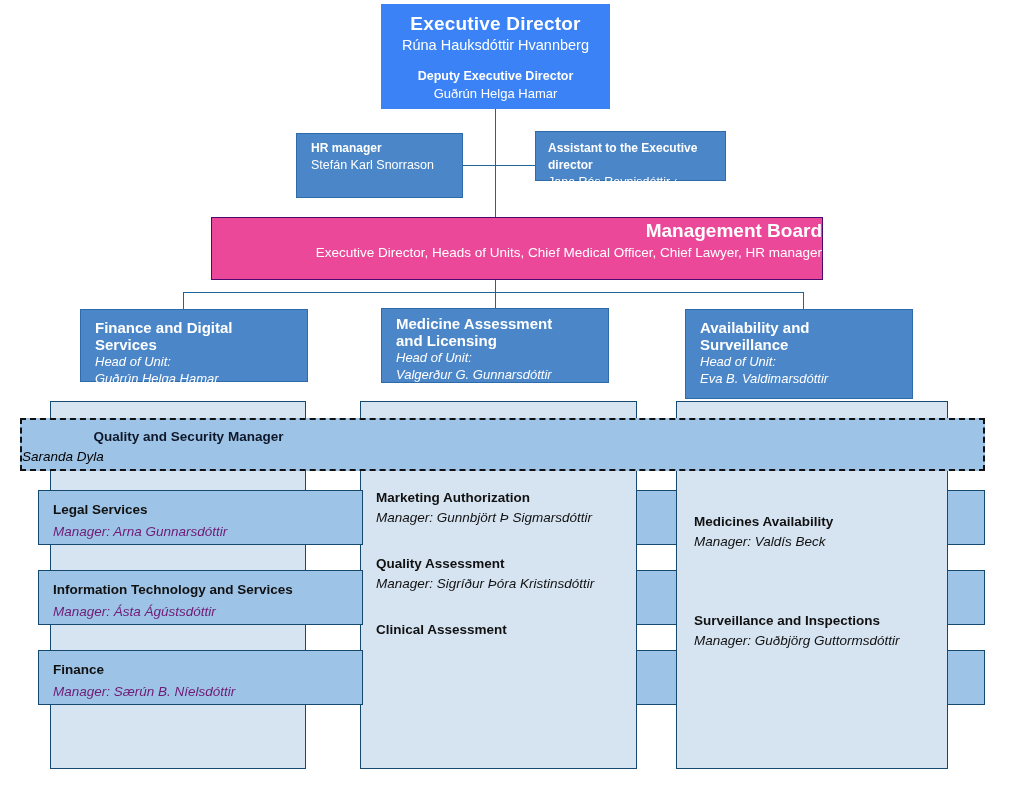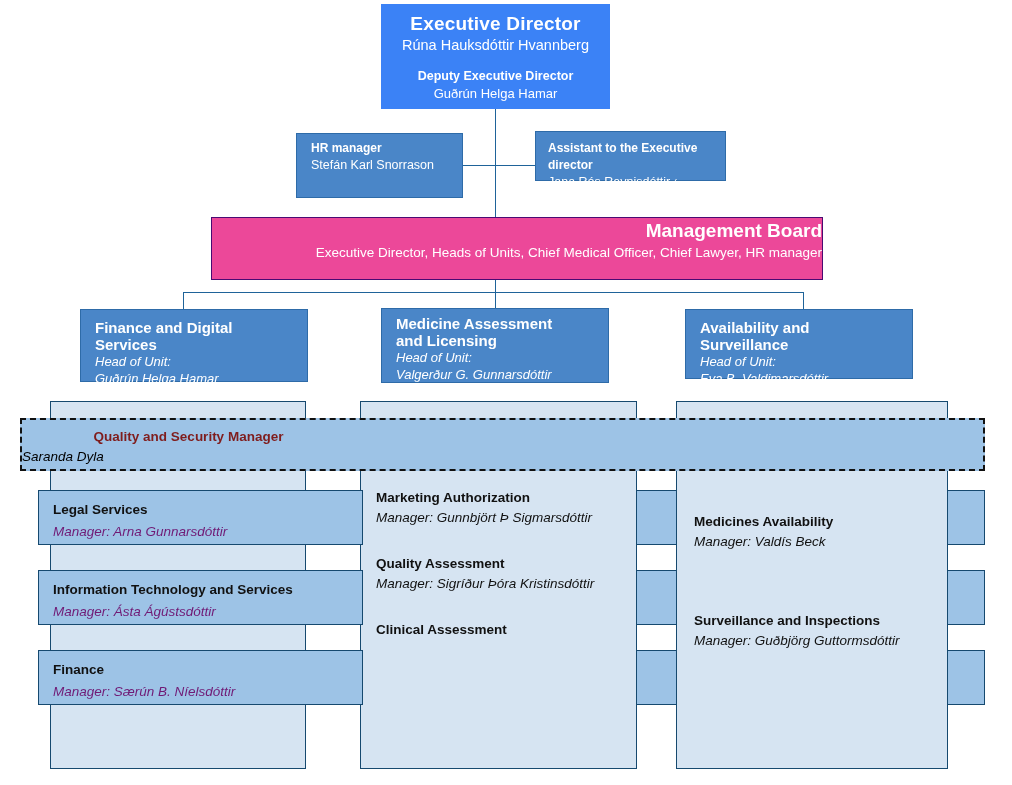--- a/index.html
+++ b/index.html
@@ -81,21 +81,21 @@
   .rowbox .s{font-size:13.5px;font-style:italic;line-height:22px;color:#701a75;}
 
   
   .dashed{
     background:#9DC3E6;
     border:2px dashed #111111;
   }
   .dashed .inner{
     position:absolute;left:0;top:7px;width:333px;text-align:center;
   }
-  .dashed .h{font-size:13.5px;font-weight:bold;color:#7f1d1d;line-height:20px;}
+  .dashed .h{font-size:13.5px;font-weight:bold;color:#0f172a;line-height:20px;}
   .dashed .s{font-size:13.5px;font-style:italic;color:#000000;line-height:20px;text-align:left;padding-right:24px;}
 
   
   .ptxt{position:absolute;color:#111111;}
   .ptxt .h{font-size:13.5px;font-weight:bold;line-height:20px;}
   .ptxt .s{font-size:13.5px;font-style:italic;line-height:20px;}
 </style>
 </head>
 <body>
 
@@ -136,21 +136,21 @@
     <div class="r">Head of Unit:</div>
     <div class="r">Guðrún Helga Hamar</div>
   </div>
 
   <div class="box unit" style="left:381px;top:308px;width:228px;height:75px;padding-top:7px;">
     <div class="h" style="white-space:normal;width:185px;">Medicine Assessment and Licensing</div>
     <div class="r">Head of Unit:</div>
     <div class="r">Valgerður G. Gunnarsdóttir</div>
   </div>
 
-  <div class="box unit" style="left:685px;top:309px;width:228px;height:70px;">
+  <div class="box unit" style="left:685px;top:309px;width:228px;height:90px;">
     <div class="h">Availability and Surveillance</div>
     <div class="r">Head of Unit:</div>
     <div class="r">Eva B. Valdimarsdóttir</div>
   </div>
 
   <div class="box rowbox" style="left:38px;top:490px;width:947px;height:55px;"></div>
   <div class="box rowbox" style="left:38px;top:570px;width:947px;height:55px;"></div>
   <div class="box rowbox" style="left:38px;top:650px;width:947px;height:55px;"></div>
 
   <div class="box panel" style="left:50px;top:401px;width:256px;height:368px;"></div>

